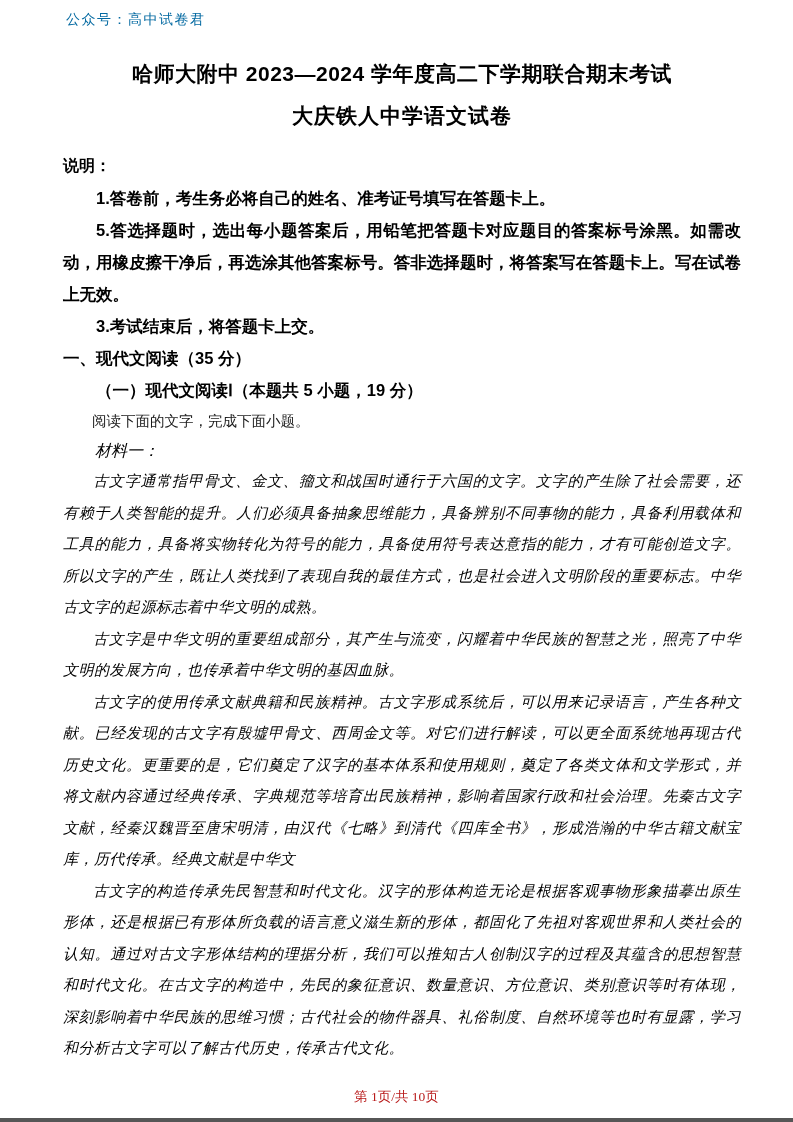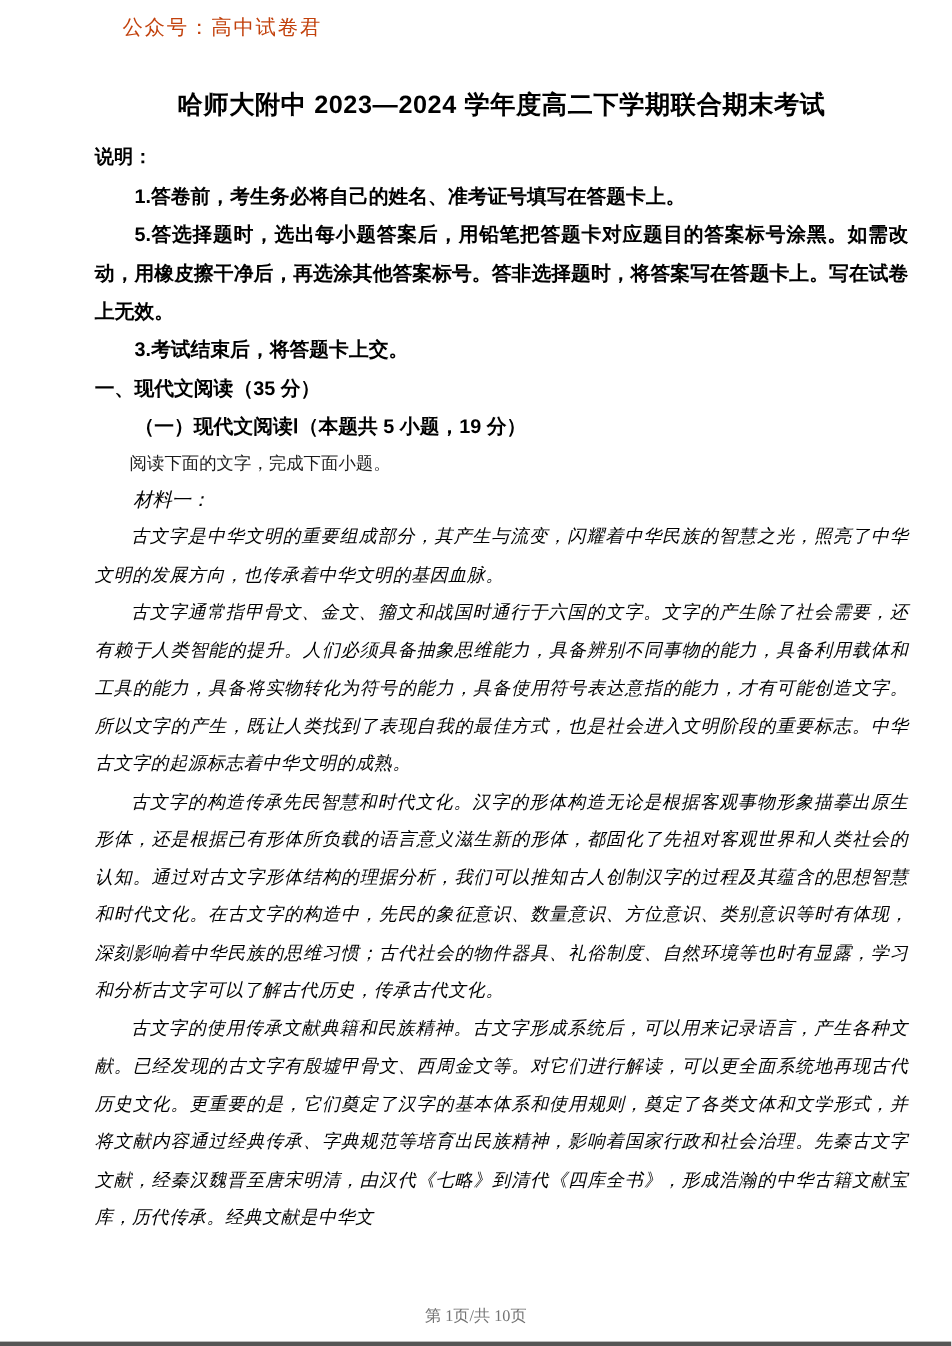--- a/index.html
+++ b/index.html
@@ -13,31 +13,29 @@
     height: 1122px;
     background: #ffffff;
     overflow: hidden;
     font-family: "Liberation Serif", "DejaVu Serif", serif;
     color: #000000;
   }
   .watermark {
     position: absolute;
     top: 11px;
     left: 66px;
-    font-size: 17px;
-    color: #c2410c;
+    font-size: 14px;
+    color: #0369a1;
     letter-spacing: 1.5px;
-    margin-left: 36px;
   }
   .content {
     position: absolute;
-    top: 74px;
+    top: 60px;
     left: 63px;
     width: 678px;
-    margin-left: 16px;
   }
   .title-main {
     text-align: center;
     font-size: 21px;
     font-weight: bold;
     line-height: 28px;
     margin: 0 0 14px 0;
     font-family: "Liberation Sans", "DejaVu Sans", sans-serif;
     letter-spacing: 0.5px;
   }
@@ -105,21 +103,21 @@
     font-family: "DejaVu Serif", serif;
     letter-spacing: 0.5px;
   }
   .footer {
     position: absolute;
     bottom: 16px;
     left: 0;
     width: 100%;
     text-align: center;
     font-size: 13.5px;
-    color: #737373;
+    color: #b91c1c;
   }
   .bottom-bar {
     position: absolute;
     bottom: 0;
     left: 0;
     width: 100%;
     height: 4px;
     background: #565656;
   }
 </style>
@@ -127,44 +125,45 @@
 <body>
 
 <div class="page">
 
   <div class="watermark">公众号：高中试卷君</div>
 
   <div class="content">
 
     <div class="title-main">哈师大附中 2023—2024 学年度高二下学期联合期末考试</div>
 
+    <div class="title-sub">大庆铁人中学语文试卷</div>
 
     <div class="notes-label">说明：</div>
 
     <p class="note">1.答卷前，考生务必将自己的姓名、准考证号填写在答题卡上。</p>
 
     <p class="note">5.答选择题时，选出每小题答案后，用铅笔把答题卡对应题目的答案标号涂黑。如需改动，用橡皮擦干净后，再选涂其他答案标号。答非选择题时，将答案写在答题卡上。写在试卷上无效。</p>
 
     <p class="note">3.考试结束后，将答题卡上交。</p>
 
     <div class="sec-heading">一、现代文阅读（35 分）</div>
 
     <div class="subsec-heading">（一）现代文阅读Ⅰ（本题共 5 小题，19 分）</div>
 
     <p class="instruction">阅读下面的文字，完成下面小题。</p>
 
     <p class="material-label">材料一：</p>
 
+    <p class="para">古文字通常指甲骨文、金文、籀文和战国时通行于六国的文字。文字的产生除了社会需要，还有赖于人类智能的提升。人们必须具备抽象思维能力，具备辨别不同事物的能力，具备利用载体和工具的能力，具备将实物转化为符号的能力，具备使用符号表达意指的能力，才有可能创造文字。所以文字的产生，既让人类找到了表现自我的最佳方式，也是社会进入文明阶段的重要标志。中华古文字的起源标志着中华文明的成熟。</p>
+
     <p class="para">古文字是中华文明的重要组成部分，其产生与流变，闪耀着中华民族的智慧之光，照亮了中华文明的发展方向，也传承着中华文明的基因血脉。</p>
 
-    <p class="para">古文字通常指甲骨文、金文、籀文和战国时通行于六国的文字。文字的产生除了社会需要，还有赖于人类智能的提升。人们必须具备抽象思维能力，具备辨别不同事物的能力，具备利用载体和工具的能力，具备将实物转化为符号的能力，具备使用符号表达意指的能力，才有可能创造文字。所以文字的产生，既让人类找到了表现自我的最佳方式，也是社会进入文明阶段的重要标志。中华古文字的起源标志着中华文明的成熟。</p>
+    <p class="para">古文字的使用传承文献典籍和民族精神。古文字形成系统后，可以用来记录语言，产生各种文献。已经发现的古文字有殷墟甲骨文、西周金文等。对它们进行解读，可以更全面系统地再现古代历史文化。更重要的是，它们奠定了汉字的基本体系和使用规则，奠定了各类文体和文学形式，并将文献内容通过经典传承、字典规范等培育出民族精神，影响着国家行政和社会治理。先秦古文字文献，经秦汉魏晋至唐宋明清，由汉代《七略》到清代《四库全书》，形成浩瀚的中华古籍文献宝库，历代传承。经典文献是中华文</p>
 
     <p class="para">古文字的构造传承先民智慧和时代文化。汉字的形体构造无论是根据客观事物形象描摹出原生形体，还是根据已有形体所负载的语言意义滋生新的形体，都固化了先祖对客观世界和人类社会的认知。通过对古文字形体结构的理据分析，我们可以推知古人创制汉字的过程及其蕴含的思想智慧和时代文化。在古文字的构造中，先民的象征意识、数量意识、方位意识、类别意识等时有体现，深刻影响着中华民族的思维习惯；古代社会的物件器具、礼俗制度、自然环境等也时有显露，学习和分析古文字可以了解古代历史，传承古代文化。</p>
-
-    <p class="para">古文字的使用传承文献典籍和民族精神。古文字形成系统后，可以用来记录语言，产生各种文献。已经发现的古文字有殷墟甲骨文、西周金文等。对它们进行解读，可以更全面系统地再现古代历史文化。更重要的是，它们奠定了汉字的基本体系和使用规则，奠定了各类文体和文学形式，并将文献内容通过经典传承、字典规范等培育出民族精神，影响着国家行政和社会治理。先秦古文字文献，经秦汉魏晋至唐宋明清，由汉代《七略》到清代《四库全书》，形成浩瀚的中华古籍文献宝库，历代传承。经典文献是中华文</p>
 
   </div>
 
   <div class="footer">第 1页/共 10页</div>
 
   <div class="bottom-bar"></div>
 
 </div>
 
 </body></html>

